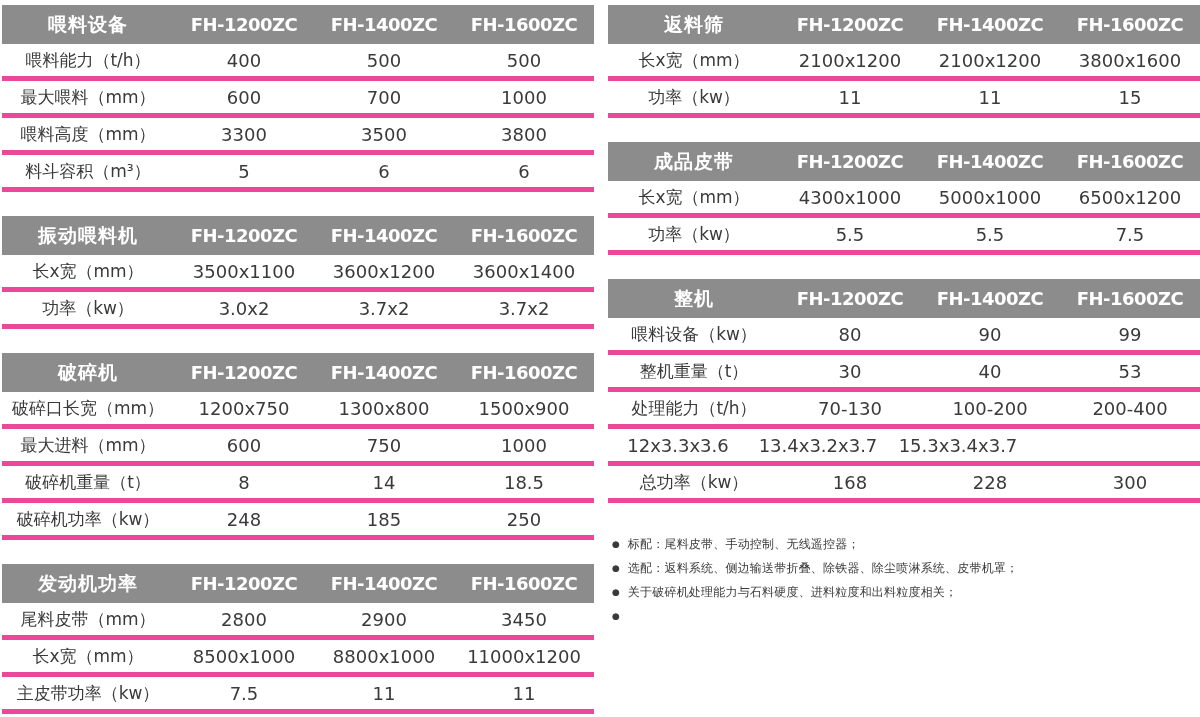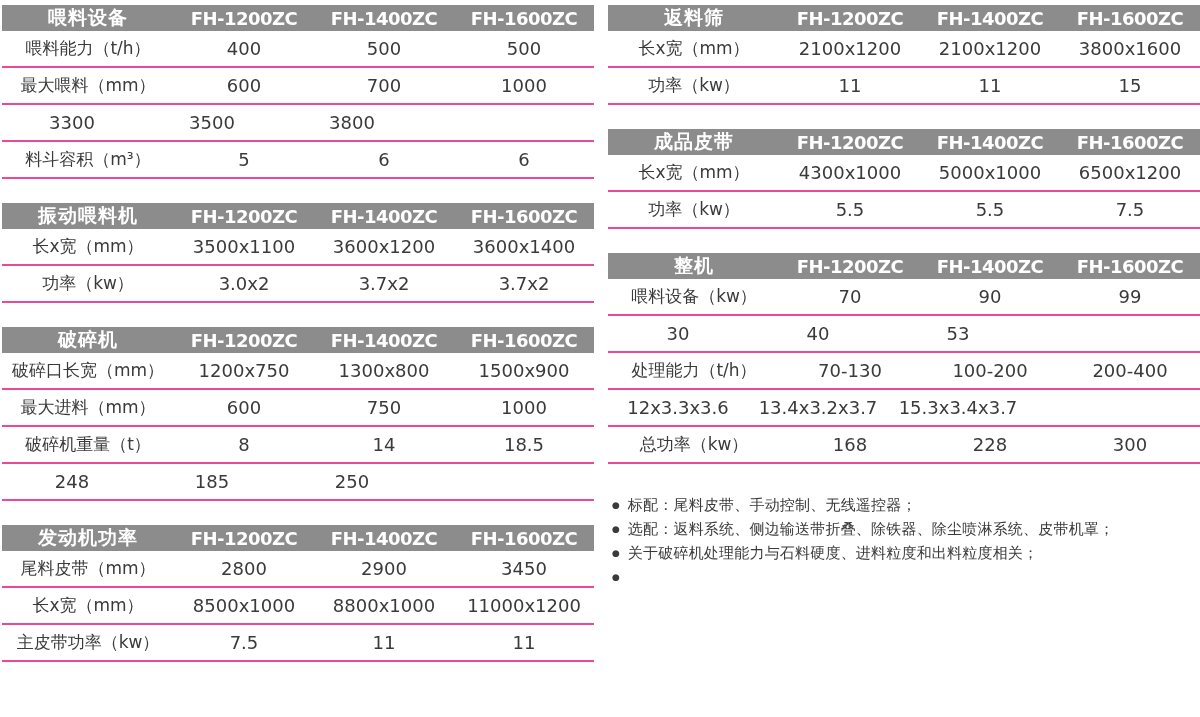--- a/index.html
+++ b/index.html
@@ -8,40 +8,40 @@
     width: 1200px; height: 717px; overflow: hidden;
     font-family: "DejaVu Sans", "Liberation Sans", sans-serif;
     color: #3a3a3a;
   }
   .page { display: flex; gap: 14px; padding: 5px 0 0 2px; }
   .col { width: 592px; flex: 0 0 592px; display: flex; flex-direction: column; }
 
   .spec-table { margin-bottom: 24px; }
   .thead {
     display: flex; align-items: center;
-    height: 26px; background: #8c8c8c; color: #ffffff;
+    height: 39px; background: #8c8c8c; color: #ffffff;
   }
   .thead .cell { font-weight: bold; font-size: 20px; letter-spacing: -0.5px; }
   .thead .cell.label { font-size: 19px; letter-spacing: 1px; }
 
   .trow {
     display: flex; align-items: center;
-    height: 37px; border-bottom: 2px solid #ec4899;
+    height: 37px; border-bottom: 5px solid #ec4899;
   }
   .cell { text-align: center; white-space: nowrap; overflow: visible; }
   .cell.label { width: 172px; flex: 0 0 172px; font-size: 17px; }
   .cell.val   { width: 140px; flex: 0 0 140px; font-size: 18px; }
 
   .notes { padding-top: 9px; }
   .note { display: flex; align-items: flex-start; margin-bottom: 7px; }
   .bullet {
     flex: 0 0 auto; font-size: 9px; line-height: 17px;
     margin: 0 8px 0 4px; color: #3a3a3a;
   }
-  .note-text { font-size: 15px; line-height: 17px; letter-spacing: 0.2px; }
+  .note-text { font-size: 12px; line-height: 17px; letter-spacing: 0.2px; }
 </style>
 </head>
 <body>
 
 <div class="page">
   <div class="col">
   <section class="spec-table">
     <header class="thead">
       <div class="cell label">喂料设备</div>
       <div class="cell val">FH-1200ZC</div>
@@ -57,20 +57,21 @@
   </div>
 
   <div class="trow">
     <div class="cell label">最大喂料（mm）</div>
     <div class="cell val">600</div>
     <div class="cell val">700</div>
     <div class="cell val">1000</div>
   </div>
 
   <div class="trow">
+    <div class="cell label">喂料高度（mm）</div>
     <div class="cell val">3300</div>
     <div class="cell val">3500</div>
     <div class="cell val">3800</div>
   </div>
 
   <div class="trow">
     <div class="cell label">料斗容积（m³）</div>
     <div class="cell val">5</div>
     <div class="cell val">6</div>
     <div class="cell val">6</div>
@@ -123,20 +124,21 @@
   </div>
 
   <div class="trow">
     <div class="cell label">破碎机重量（t）</div>
     <div class="cell val">8</div>
     <div class="cell val">14</div>
     <div class="cell val">18.5</div>
   </div>
 
   <div class="trow">
+    <div class="cell label">破碎机功率（kw）</div>
     <div class="cell val">248</div>
     <div class="cell val">185</div>
     <div class="cell val">250</div>
   </div>
 </section>
 
   <section class="spec-table">
     <header class="thead">
       <div class="cell label">发动机功率</div>
       <div class="cell val">FH-1200ZC</div>
@@ -217,26 +219,27 @@
   <section class="spec-table">
     <header class="thead">
       <div class="cell label">整机</div>
       <div class="cell val">FH-1200ZC</div>
       <div class="cell val">FH-1400ZC</div>
       <div class="cell val">FH-1600ZC</div>
     </header>
 
   <div class="trow">
     <div class="cell label">喂料设备（kw）</div>
-    <div class="cell val">70</div>
+    <div class="cell val">80</div>
     <div class="cell val">90</div>
     <div class="cell val">99</div>
   </div>
 
   <div class="trow">
+    <div class="cell label">整机重量（t）</div>
     <div class="cell val">30</div>
     <div class="cell val">40</div>
     <div class="cell val">53</div>
   </div>
 
   <div class="trow">
     <div class="cell label">处理能力（t/h）</div>
     <div class="cell val">70-130</div>
     <div class="cell val">100-200</div>
     <div class="cell val">200-400</div>

